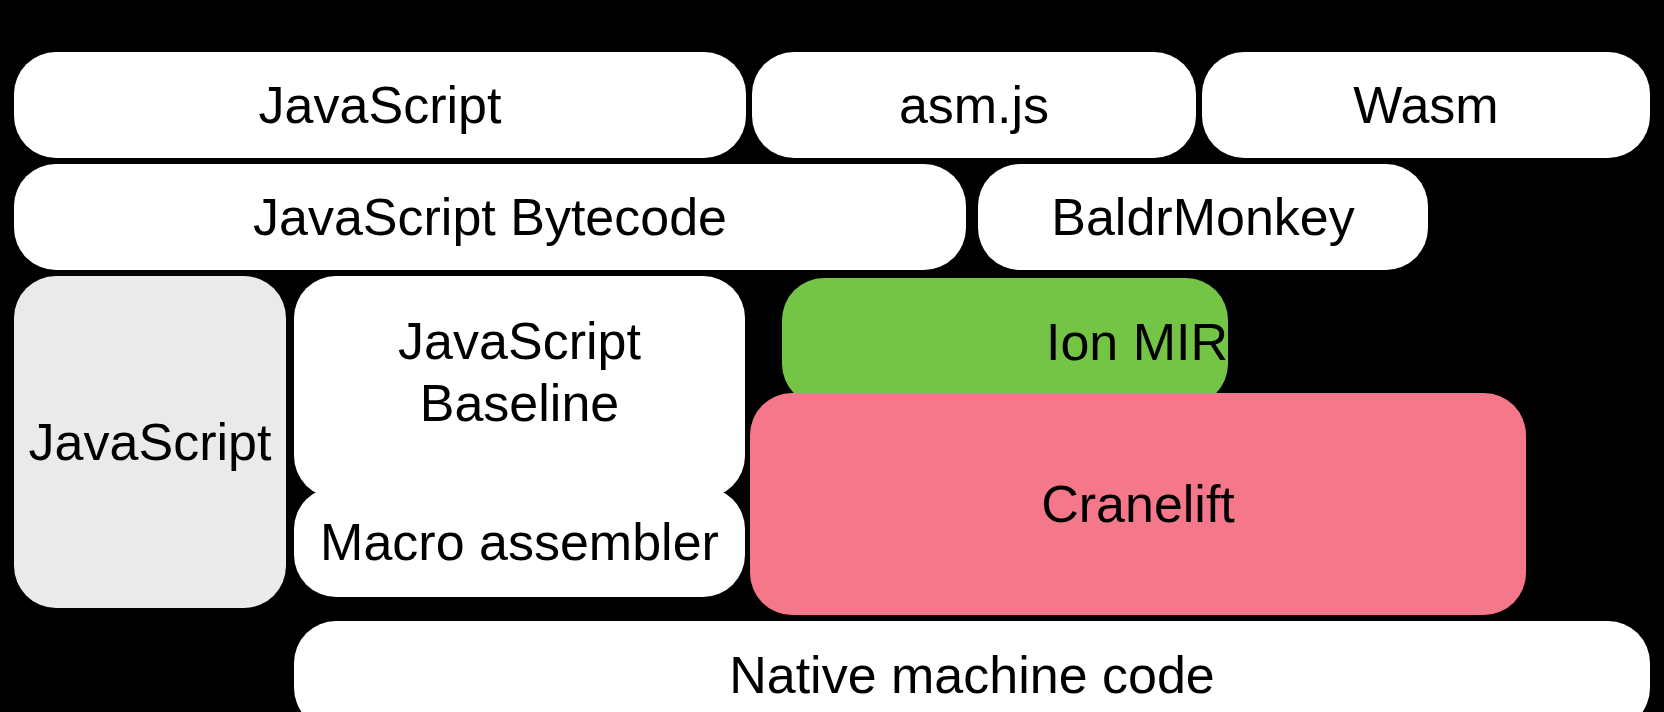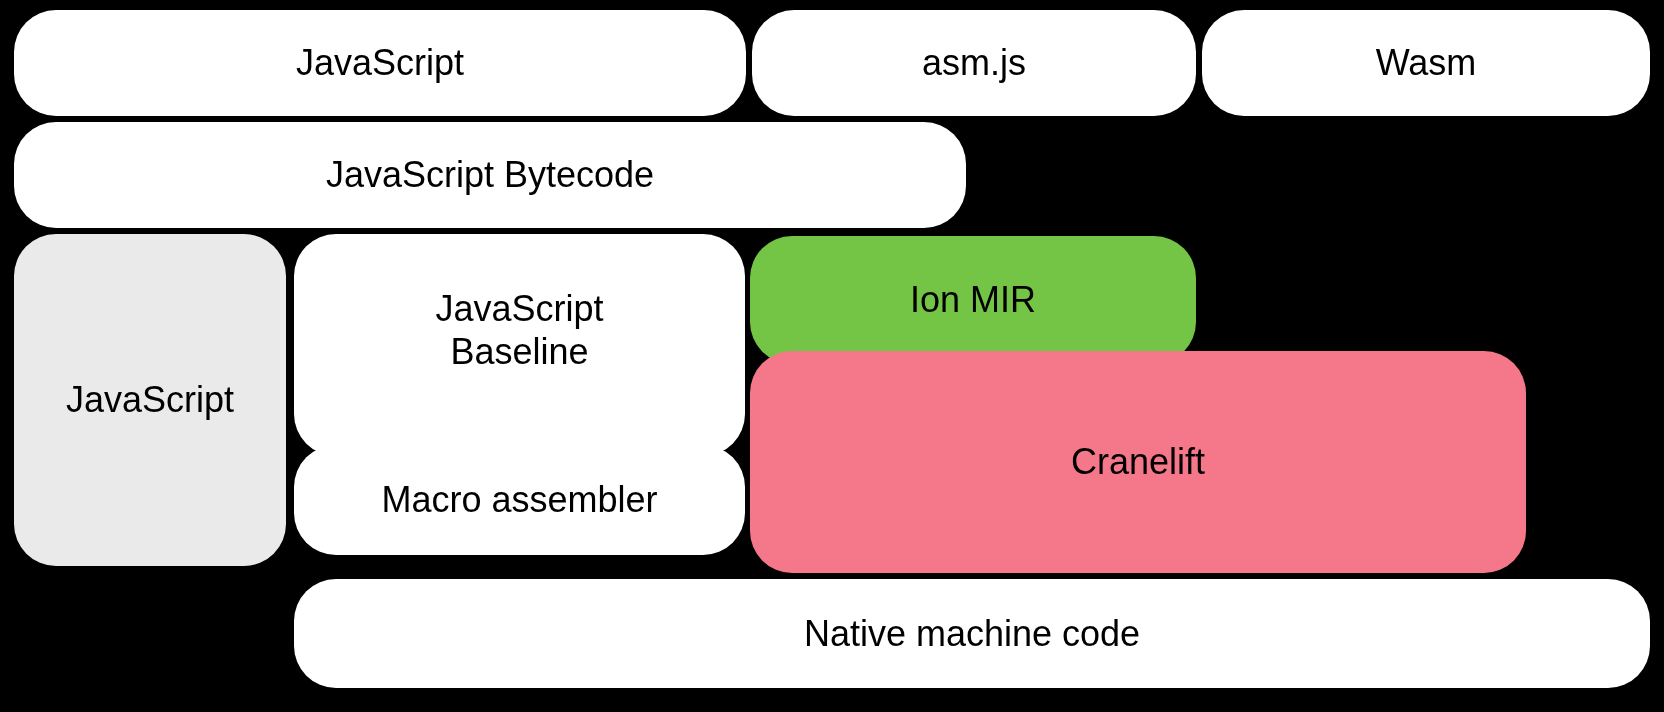--- a/index.html
+++ b/index.html
@@ -16,34 +16,35 @@
     font-family: "Liberation Sans", "DejaVu Sans", sans-serif;
   }
   .box {
     position: absolute;
     border-radius: 42px;
     display: flex;
     align-items: center;
     justify-content: center;
     text-align: center;
     color: #000000;
-    font-size: 36px;
+    font-size: 52px;
     line-height: 1.2;
     white-space: pre-line;
     box-sizing: border-box;
+    margin-top: 42px;
   }
   
   .b-javascript        { left: 14px;   top: 10px;  width: 732px;  height: 106px; }
   .b-asmjs             { left: 752px;  top: 10px;  width: 444px;  height: 106px; }
   .b-wasm              { left: 1202px; top: 10px;  width: 448px;  height: 106px; }
   .b-js-bytecode       { left: 14px;   top: 122px; width: 952px;  height: 106px; }
   .b-baldrmonkey       { left: 978px;  top: 122px; width: 450px;  height: 106px; }
   .b-interpreter       { left: 14px;   top: 234px; width: 272px;  height: 332px; }
   .b-js-baseline       { left: 294px;  top: 234px; width: 451px;  height: 222px; padding-bottom: 30px; }
-  .b-ion-mir           { left: 750px;  top: 236px; width: 446px;  height: 128px; }
+  .b-ion-mir           { left: 782px;  top: 236px; width: 446px;  height: 128px; justify-content: flex-end; }
   .b-cranelift         { left: 750px;  top: 351px; width: 776px;  height: 222px; }
   .b-macro-assembler   { left: 294px;  top: 445px; width: 451px;  height: 110px; }
   .b-native-code       { left: 294px;  top: 579px; width: 1356px; height: 109px; text-align: right; }
 </style>
 </head>
 <body>
 
 <div class="canvas">
 
   <div class="box b-javascript" style="background: rgb(255, 255, 255);">
@@ -55,20 +56,23 @@
   </div>
 
   <div class="box b-wasm" style="background: rgb(255, 255, 255);">
     <span>Wasm</span>
   </div>
 
   <div class="box b-js-bytecode" style="background: rgb(255, 255, 255); align-items: center;">
     <span>JavaScript Bytecode</span>
   </div>
 
+  <div class="box b-baldrmonkey" style="background: rgb(255, 255, 255);">
+    <span>BaldrMonkey</span>
+  </div>
 
   <div class="box b-interpreter" style="background: rgb(234, 234, 234);">
     <span>JavaScript</span>
   </div>
 
   <div class="box b-js-baseline" style="background: rgb(255, 255, 255);">
     <span>JavaScript
 Baseline</span>
   </div>
 

